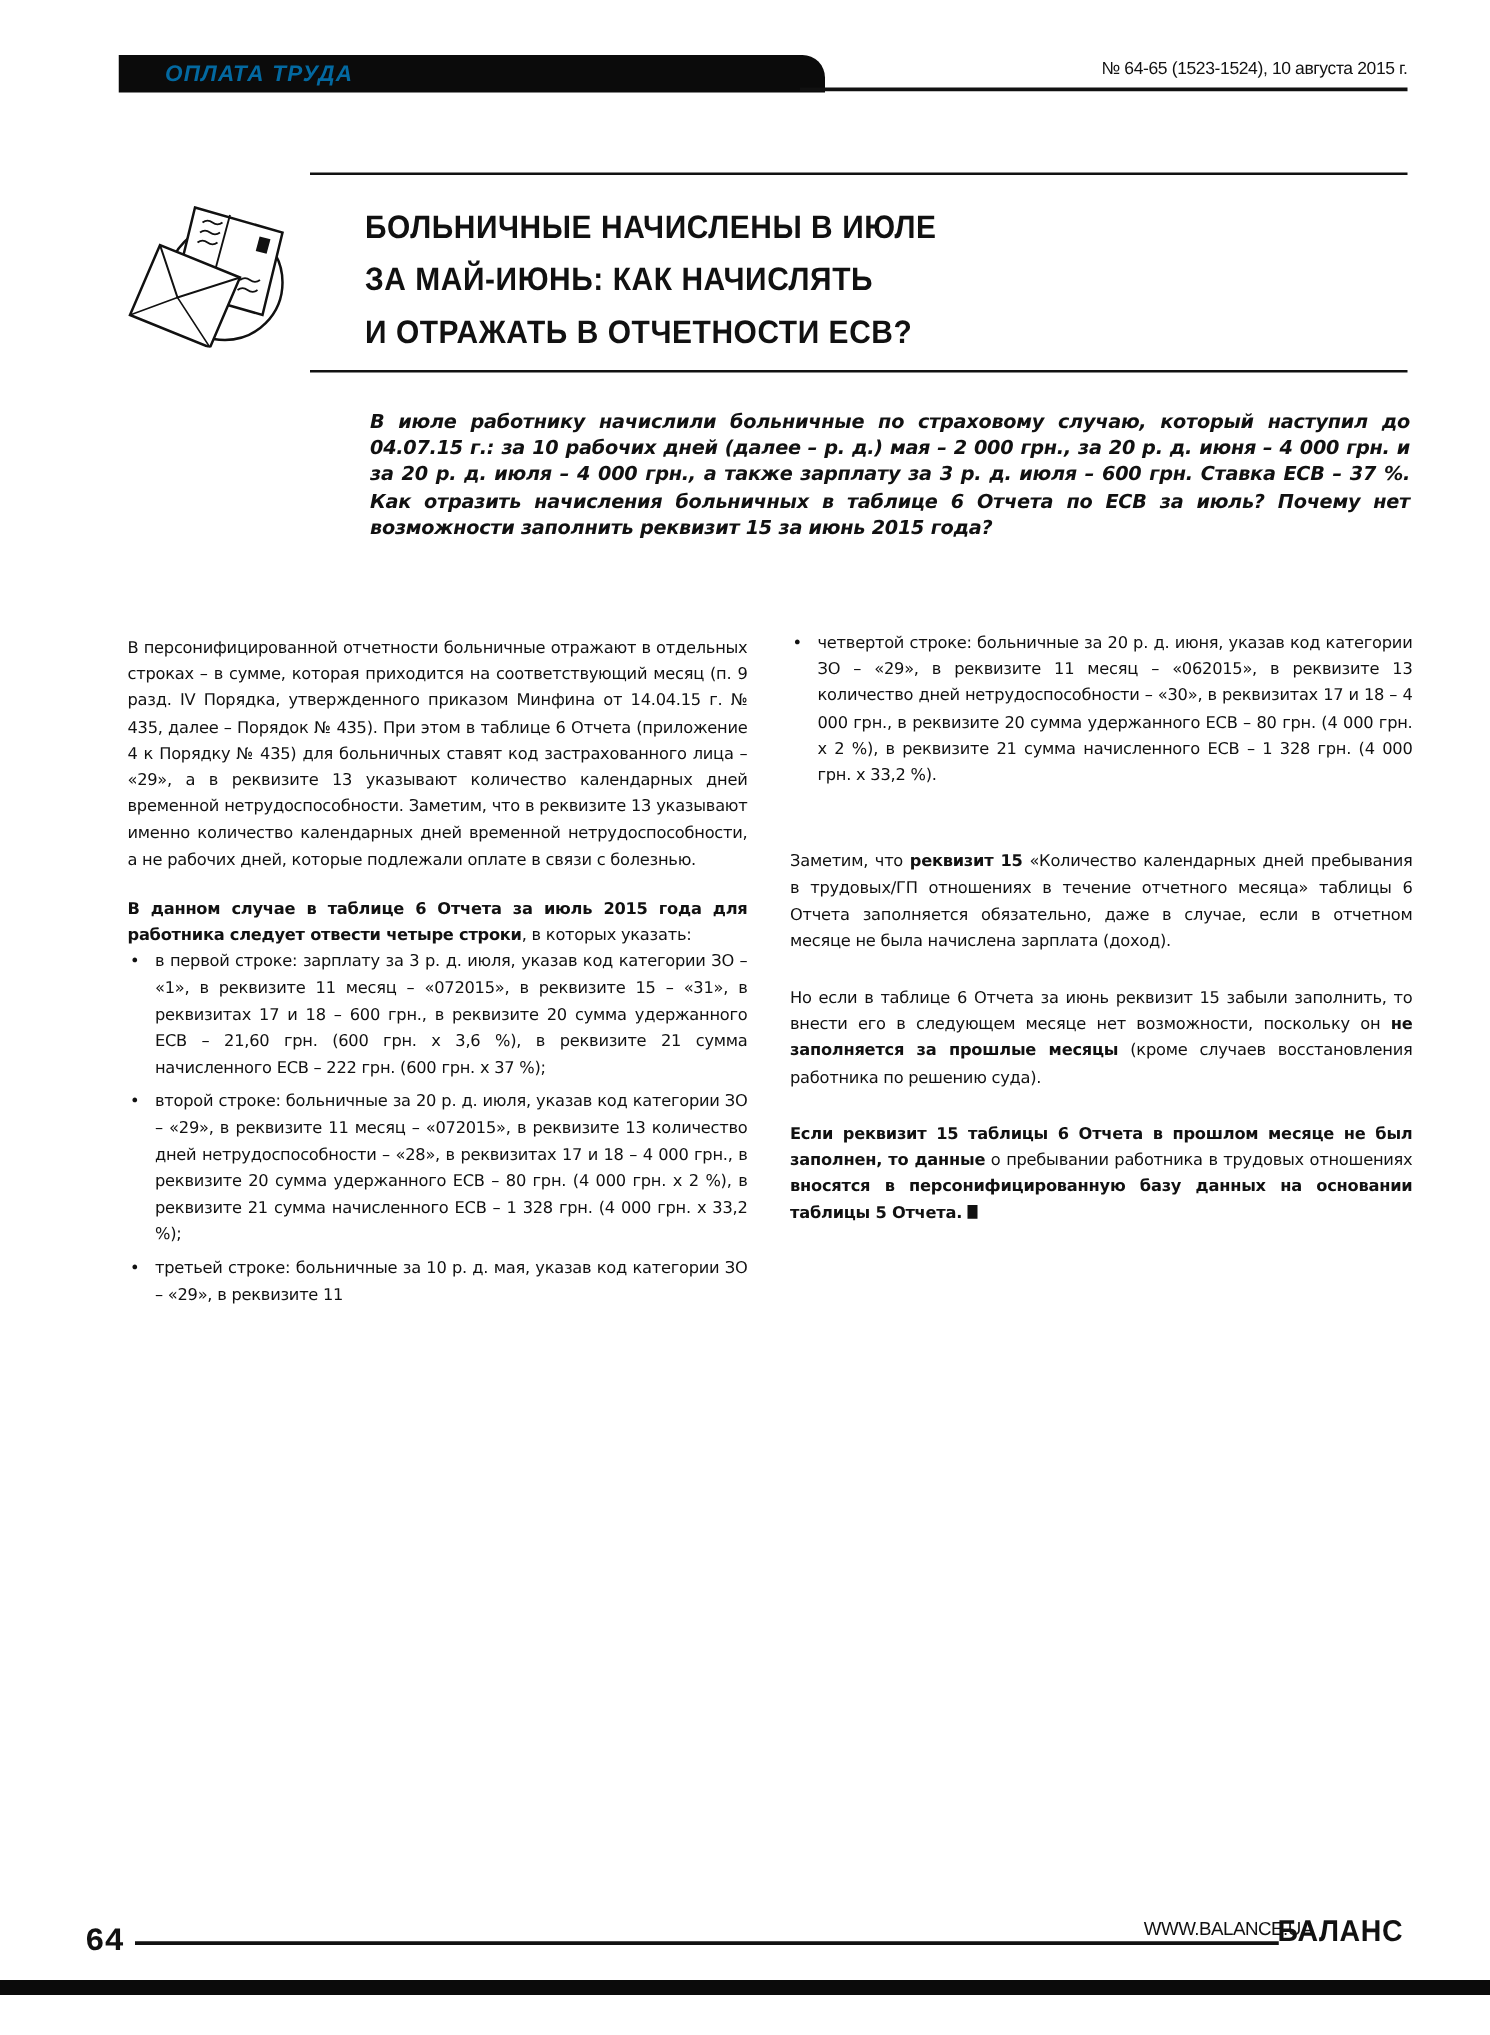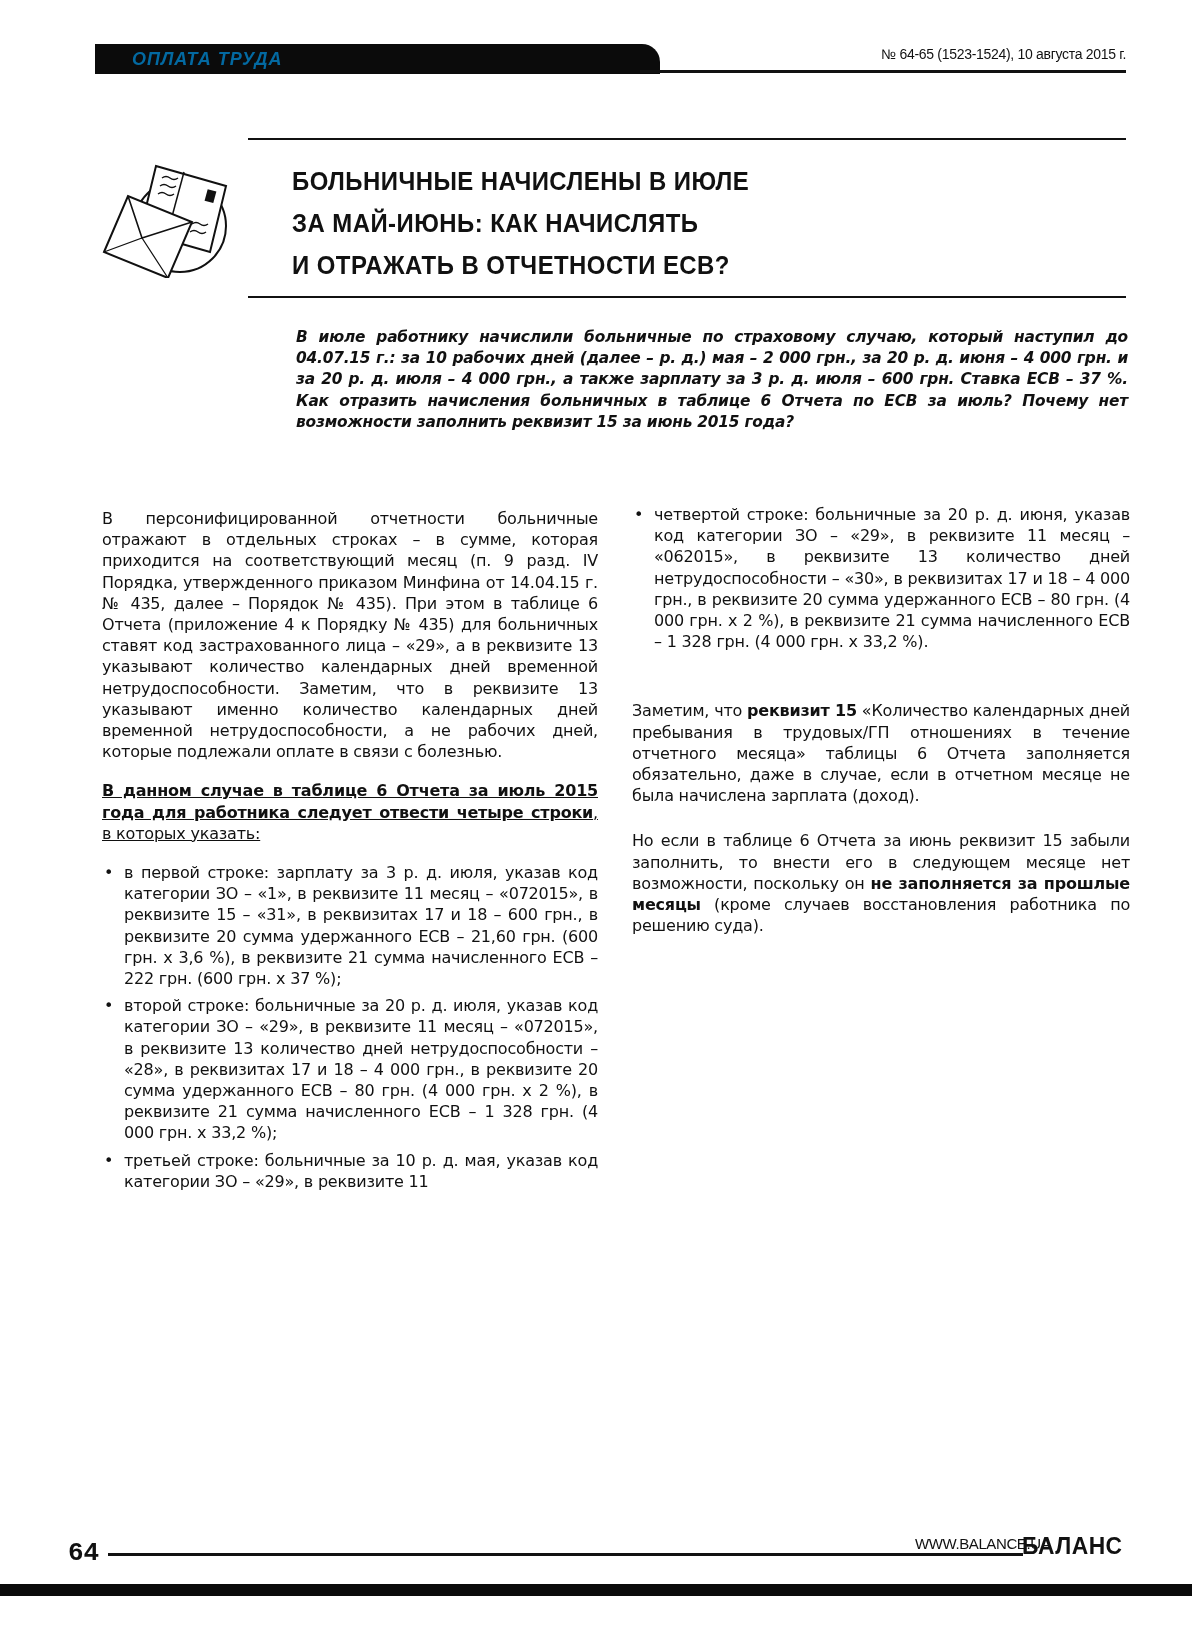--- a/index.html
+++ b/index.html
@@ -12,21 +12,21 @@
 
   .title-rule-top { position: absolute; left: 248px; top: 138px; width: 878px; height: 2px; background: #111; }
   .title-rule-bot { position: absolute; left: 248px; top: 296px; width: 878px; height: 2px; background: #111; }
   .title { position: absolute; left: 292px; top: 160px; margin: 0; font-family: "Liberation Sans", sans-serif; font-weight: bold; font-size: 26px; line-height: 42px; letter-spacing: 0.5px; transform: scaleX(0.92); transform-origin: left top; }
   .title span { display: block; }
 
   .envelope-icon { position: absolute; left: 88px; top: 160px; width: 150px; height: 118px; }
 
   .lead { position: absolute; left: 296px; top: 327px; width: 832px; margin: 0; font-family: "DejaVu Sans", sans-serif; font-weight: bold; font-style: italic; font-size: 15.4px; line-height: 21.2px; text-align: justify; letter-spacing: -0.2px; }
 
-  .col { position: absolute; top: 508px; font-family: "DejaVu Sans", sans-serif; font-size: 16px; line-height: 21.2px; text-align: justify; letter-spacing: -0.2px; }
+  .col { position: absolute; top: 508px; font-family: "DejaVu Sans", sans-serif; font-size: 13px; line-height: 21.2px; text-align: justify; letter-spacing: -0.2px; }
   .col-left { left: 102px; width: 496px; }
   .col-right { left: 632px; width: 498px; top: 504px; }
   .col p { margin: 0 0 18px 0; }
   .col b { font-weight: bold; }
   ul.rows { list-style: none; margin: 0 0 0 0; padding: 0; }
   ul.rows li { position: relative; padding-left: 22px; margin-bottom: 6px; }
   ul.rows li .bullet { position: absolute; left: 2px; top: 0; }
   .cont { padding-left: 22px; margin-bottom: 10px; }
   .endmark { display: inline-block; width: 8px; height: 11px; background: #111; margin-left: 4px; vertical-align: -1px; }
 
@@ -62,33 +62,34 @@
   <span>БОЛЬНИЧНЫЕ НАЧИСЛЕНЫ В ИЮЛЕ</span>
   <span>ЗА МАЙ-ИЮНЬ: КАК НАЧИСЛЯТЬ</span>
   <span>И ОТРАЖАТЬ В ОТЧЕТНОСТИ ЕСВ?</span>
 </h1>
 <div class="title-rule-bot"></div>
 
 <p class="lead">В июле работнику начислили больничные по страховому случаю, который наступил до 04.07.15 г.: за 10 рабочих дней (далее – р. д.) мая – 2 000 грн., за 20 р. д. июня – 4 000 грн. и за 20 р. д. июля – 4 000 грн., а также зарплату за 3 р. д. июля – 600 грн. Ставка ЕСВ – 37 %. Как отразить начисления больничных в таблице 6 Отчета по ЕСВ за июль? Почему нет возможности заполнить реквизит 15 за июнь 2015 года?</p>
 
 <div class="col col-left">
   <p>В персонифицированной отчетности больничные отражают в отдельных строках – в сумме, которая приходится на соответствующий месяц (п. 9 разд. IV Порядка, утвержденного приказом Минфина от 14.04.15 г. № 435, далее – Порядок № 435). При этом в таблице 6 Отчета (приложение 4 к Порядку № 435) для больничных ставят код застрахованного лица – «29», а в реквизите 13 указывают количество календарных дней временной нетрудоспособности. Заметим, что в реквизите 13 указывают именно количество календарных дней временной нетрудоспособности, а не рабочих дней, которые подлежали оплате в связи с болезнью.</p>
-  <p style="margin-bottom:18px;text-decoration:underline;"><b>В данном случае в таблице 6 Отчета за июль 2015 года для работника следует отвести четыре строки</b><span>, в которых указать:</span></p>
+  <p style="margin-bottom:0;"><b>В данном случае в таблице 6 Отчета за июль 2015 года для работника следует отвести четыре строки</b><span>, в которых указать:</span></p>
   <ul class="rows">
     <li><span class="bullet">•</span><span>в первой строке: зарплату за 3 р. д. июля, указав код категории ЗО – «1», в реквизите 11 месяц – «072015», в реквизите 15 – «31», в реквизитах 17 и 18 – 600 грн., в реквизите 20 сумма удержанного ЕСВ – 21,60 грн. (600 грн. х 3,6 %), в реквизите 21 сумма начисленного ЕСВ – 222 грн. (600 грн. х 37 %);</span></li>
     <li><span class="bullet">•</span><span>второй строке: больничные за 20 р. д. июля, указав код категории ЗО – «29», в реквизите 11 месяц – «072015», в реквизите 13 количество дней нетрудоспособности – «28», в реквизитах 17 и 18 – 4 000 грн., в реквизите 20 сумма удержанного ЕСВ – 80 грн. (4 000 грн. х 2 %), в реквизите 21 сумма начисленного ЕСВ – 1 328 грн. (4 000 грн. х 33,2 %);</span></li>
     <li><span class="bullet">•</span><span>третьей строке: больничные за 10 р. д. мая, указав код категории ЗО – «29», в реквизите 11</span></li>
   </ul>
 </div>
 
 <div class="col col-right">
   <ul class="rows" style="margin-bottom:24px;">
     <li><span class="bullet">•</span><span>четвертой строке: больничные за 20 р. д. июня, указав код категории ЗО – «29», в реквизите 11 месяц – «062015», в реквизите 13 количество дней нетрудоспособности – «30», в реквизитах 17 и 18 – 4 000 грн., в реквизите 20 сумма удержанного ЕСВ – 80 грн. (4 000 грн. х 2 %), в реквизите 21 сумма начисленного ЕСВ – 1 328 грн. (4 000 грн. х 33,2 %).</span></li>
   </ul>
   <p style="margin-bottom:24px;margin-top:48px;"><span>Заметим, что </span><b>реквизит 15</b><span> «Количество календарных дней пребывания в трудовых/ГП отношениях в течение отчетного месяца» таблицы 6 Отчета заполняется обязательно, даже в случае, если в отчетном месяце не была начислена зарплата (доход).</span></p>
   <p style="margin-bottom:24px;"><span>Но если в таблице 6 Отчета за июнь реквизит 15 забыли заполнить, то внести его в следующем месяце нет возможности, поскольку он </span><b>не заполняется за прошлые месяцы</b><span> (кроме случаев восстановления работника по решению суда).</span></p>
+  <p><b>Если реквизит 15 таблицы 6 Отчета в прошлом месяце не был заполнен, то данные</b><span> о пребывании работника в трудовых отношениях </span><b>вносятся в персонифицированную базу данных на основании таблицы 5 Отчета.</b><span class="endmark"></span></p>
 </div>
 
 <div class="footer-num">64</div>
 <div class="footer-rule"></div>
 <div class="footer-url">WWW.BALANCE.UA</div>
 <div class="footer-brand">БАЛАНС</div>
 <div class="bottom-band"></div>
 
 </body></html>

